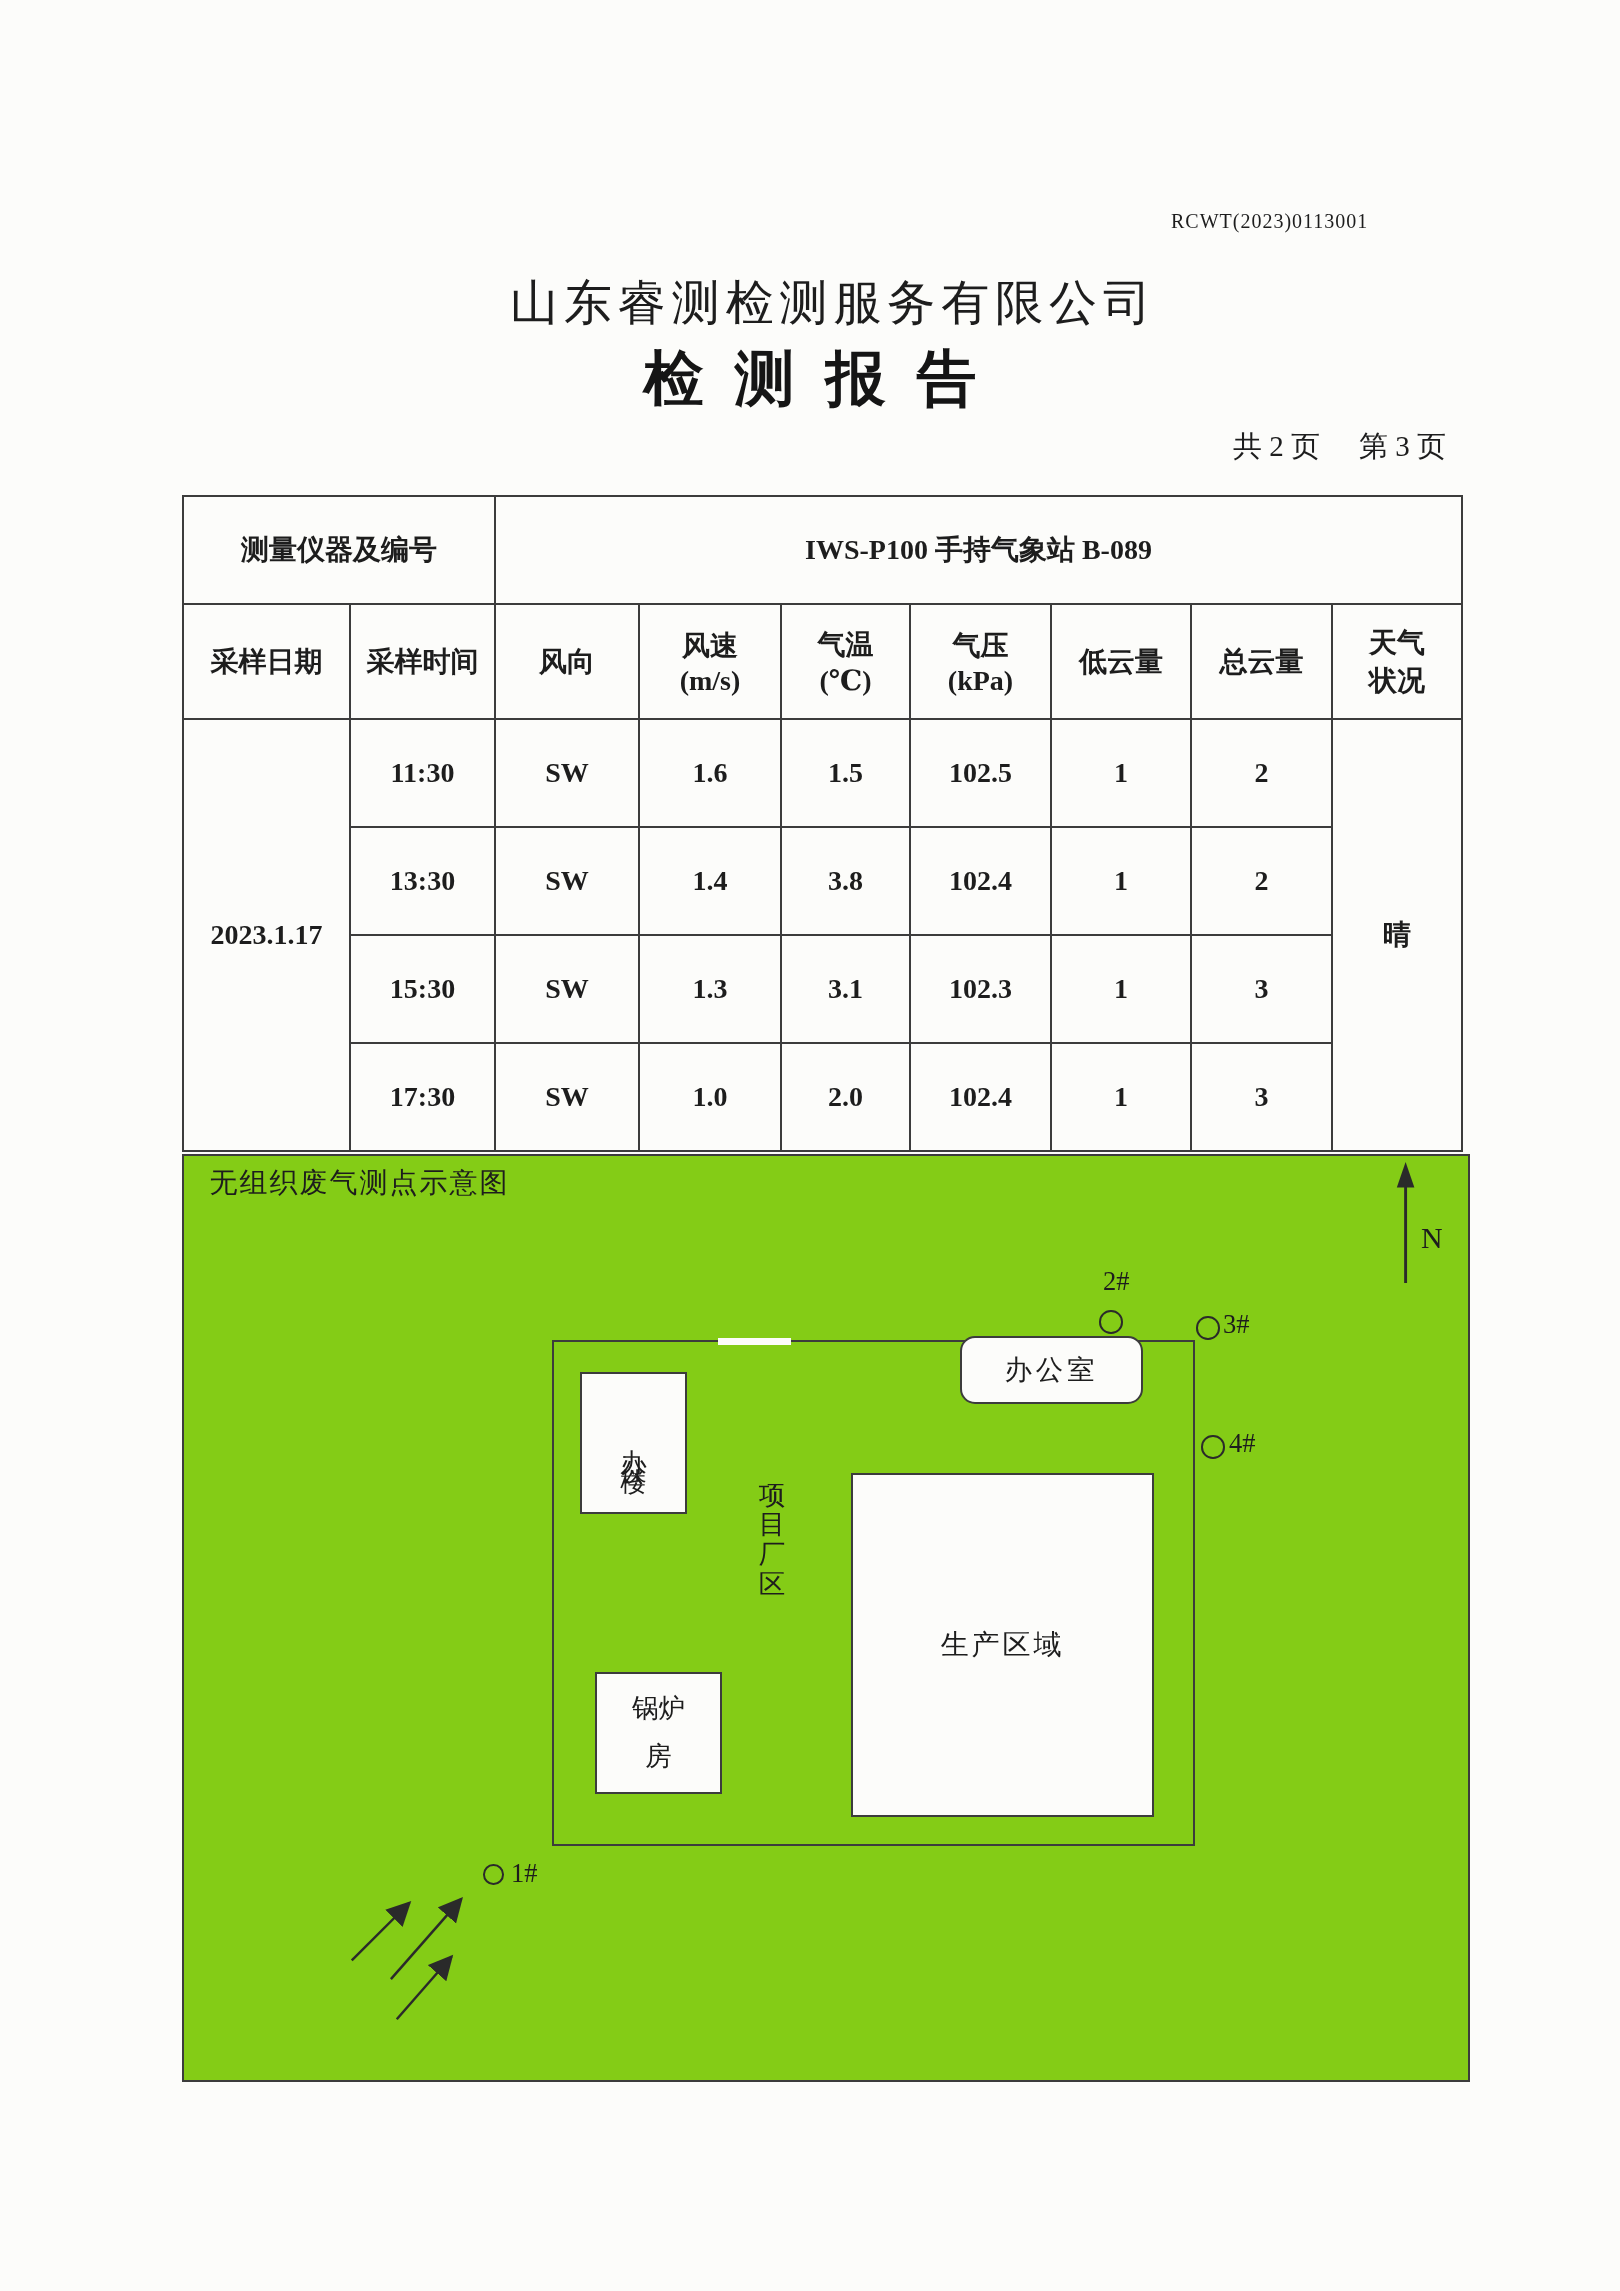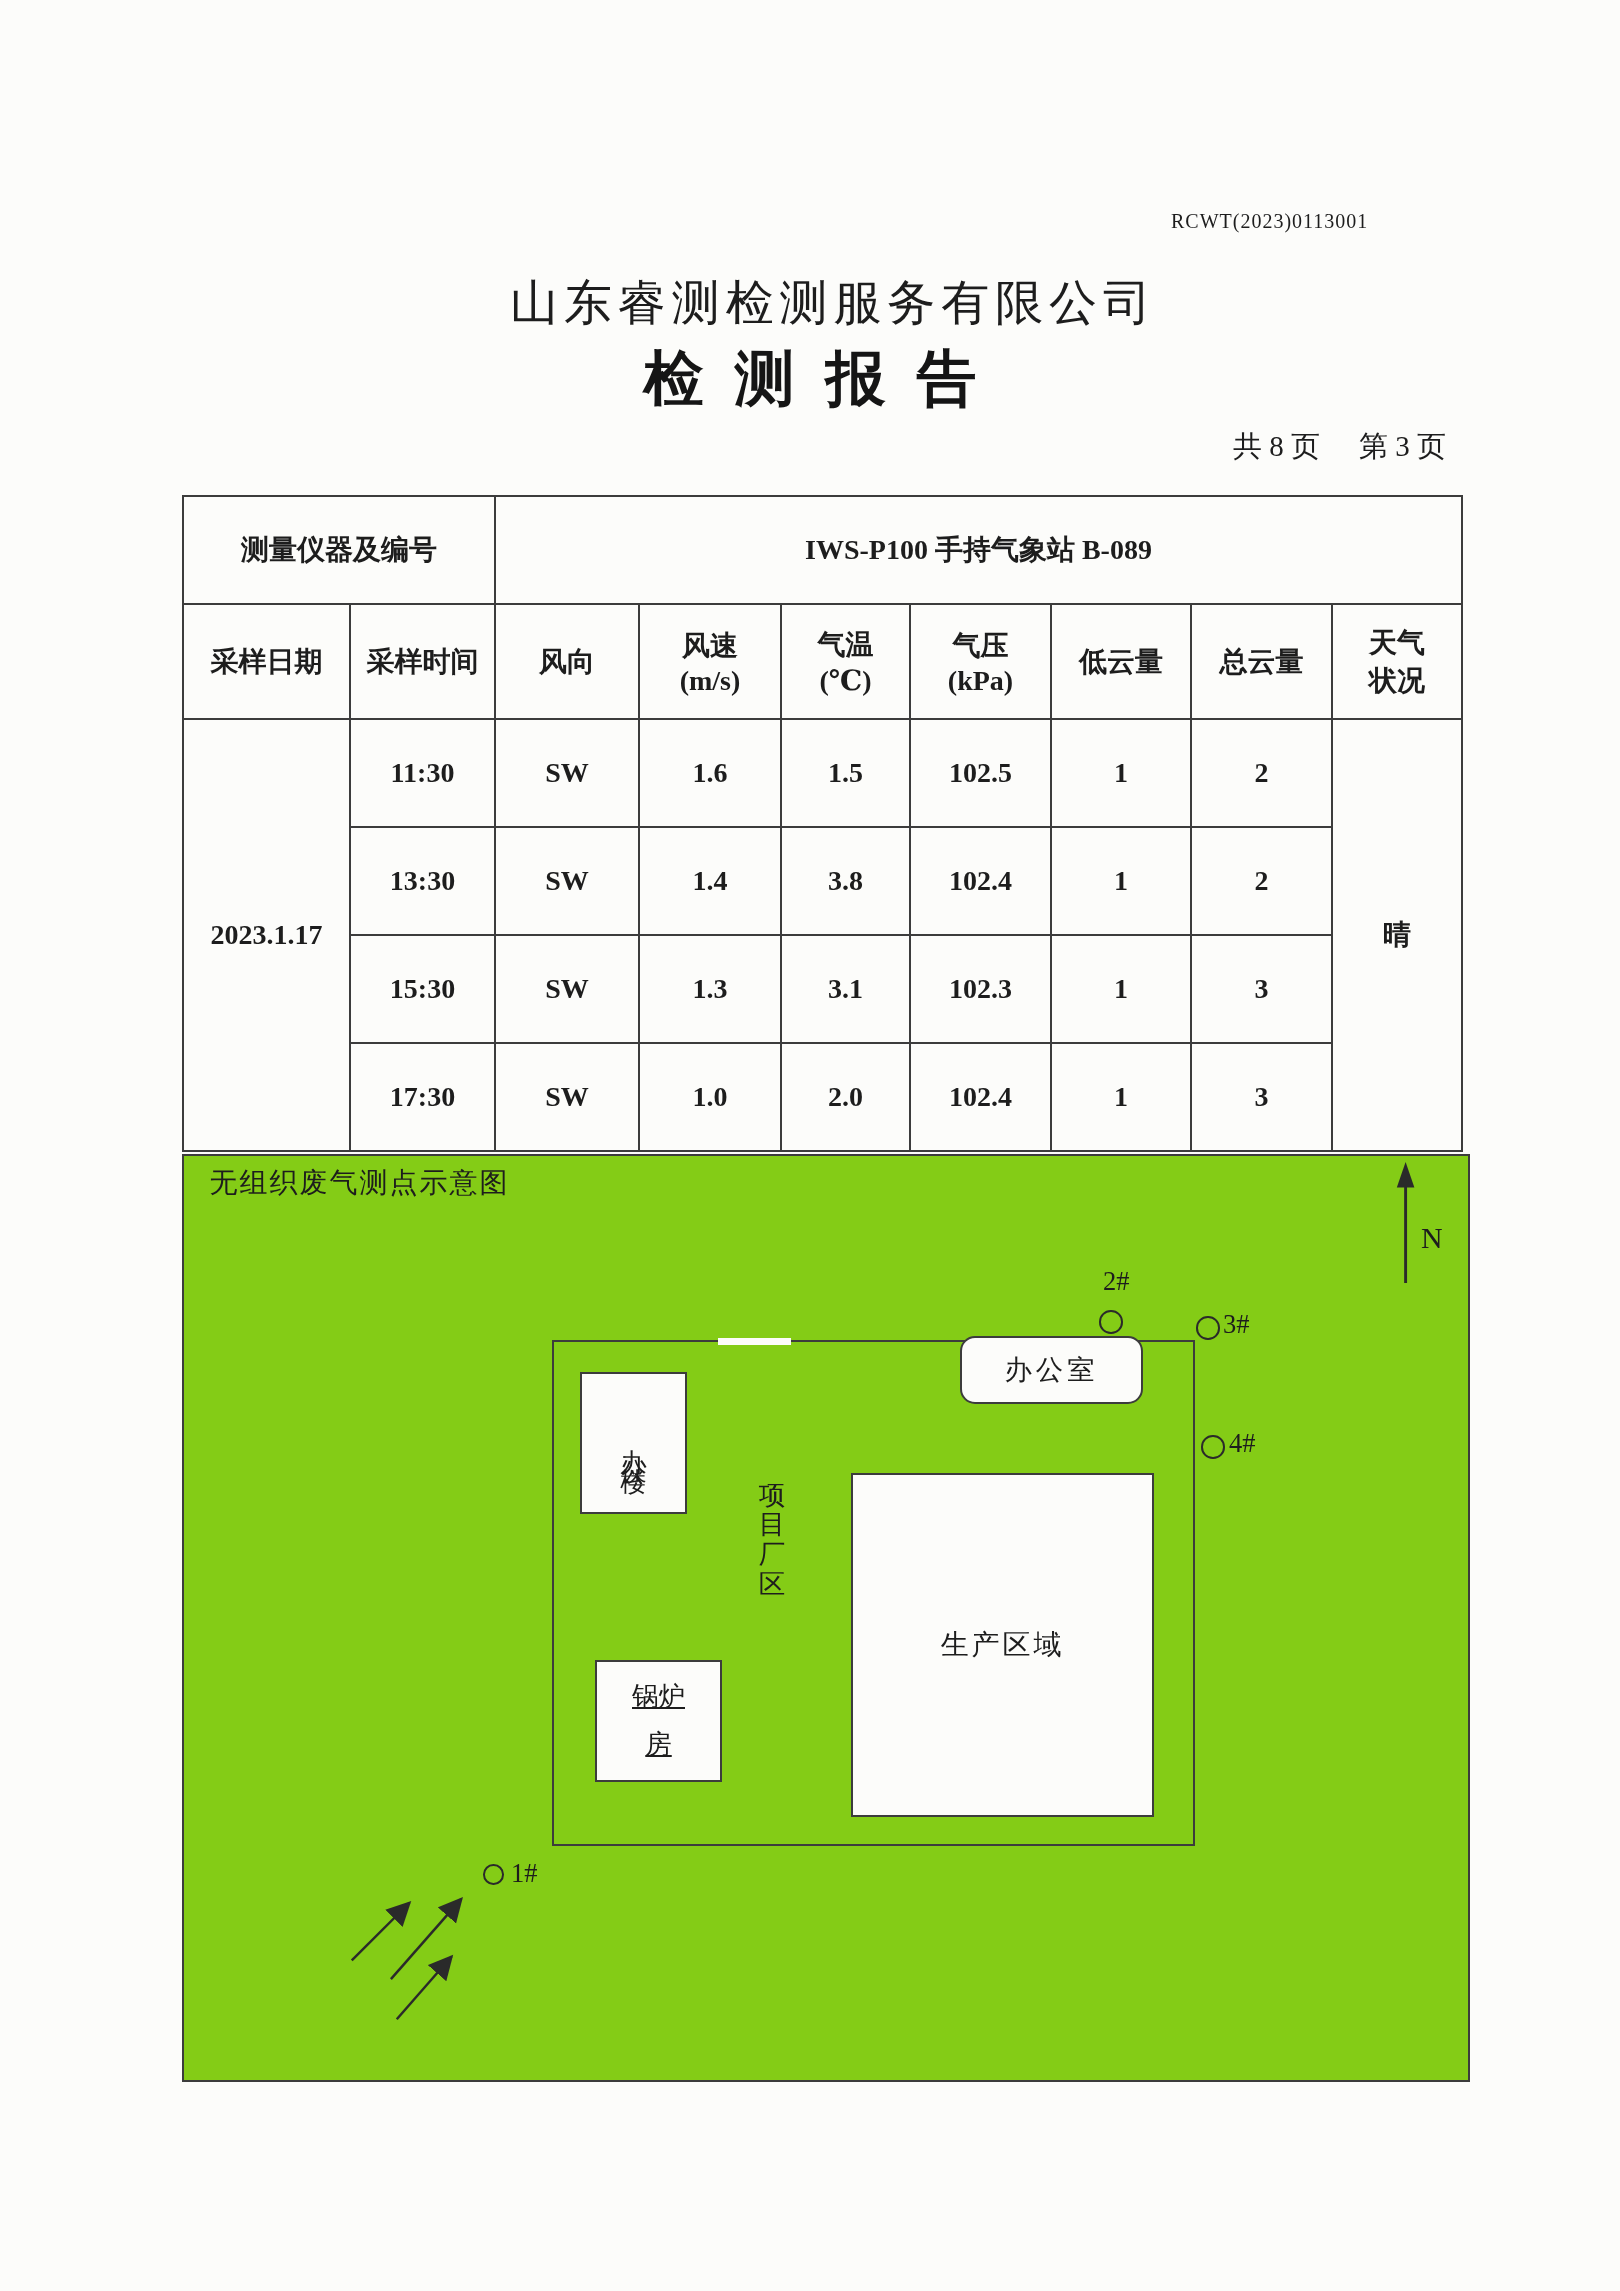--- a/index.html
+++ b/index.html
@@ -74,21 +74,21 @@
     border:2px solid #3c3c3c;
     display:flex;align-items:center;justify-content:center;
     background:#fcfcfa;
     font-size:26.5px;
     text-align:center;
     white-space:pre-line;
   }
   .office-building{left:396px;top:216px;width:103px;height:138px;}
   .office-building .vtext{writing-mode:vertical-rl;letter-spacing:9.8px;}
   .office-room{left:776px;top:180px;width:179px;height:64px;border-top-width:2.9px;font-size:27.4px;letter-spacing:3.9px;border-radius:15px;}
-  .boiler-room{left:411px;top:504px;width:123px;height:118px;line-height:1.8;text-decoration:underline;}
+  .boiler-room{left:411px;top:516px;width:123px;height:118px;line-height:1.8;}
   .production-area{left:667px;top:317px;width:299px;height:340px;font-size:28px;letter-spacing:2.9px;}
   .site-label{
     left:570px;top:308px;
     writing-mode:vertical-rl;
     font-size:26.5px;letter-spacing:29px;
   }
 
   .point-circle{
     width:19.6px;height:19.6px;border:2px solid #2a2a2a;border-radius:50%;
     background:transparent;
@@ -107,21 +107,21 @@
 </style>
 </head>
 <body>
 
 <div class="abs report-number">RCWT(2023)0113001</div>
 <div class="abs company-name">山东睿测检测服务有限公司</div>
 <div class="abs report-title">检测报告</div>
 
 <div class="abs caption-row">
   <div class="abs page-info">
-    <span>共 8 页</span>
+    <span>共 2 页</span>
     <span>第 3 页</span>
   </div>
 </div>
 
 <table class="weather">
   <colgroup>
     <col style="width:167px">
       <col style="width:145px">
       <col style="width:144px">
     <col style="width:142px">

